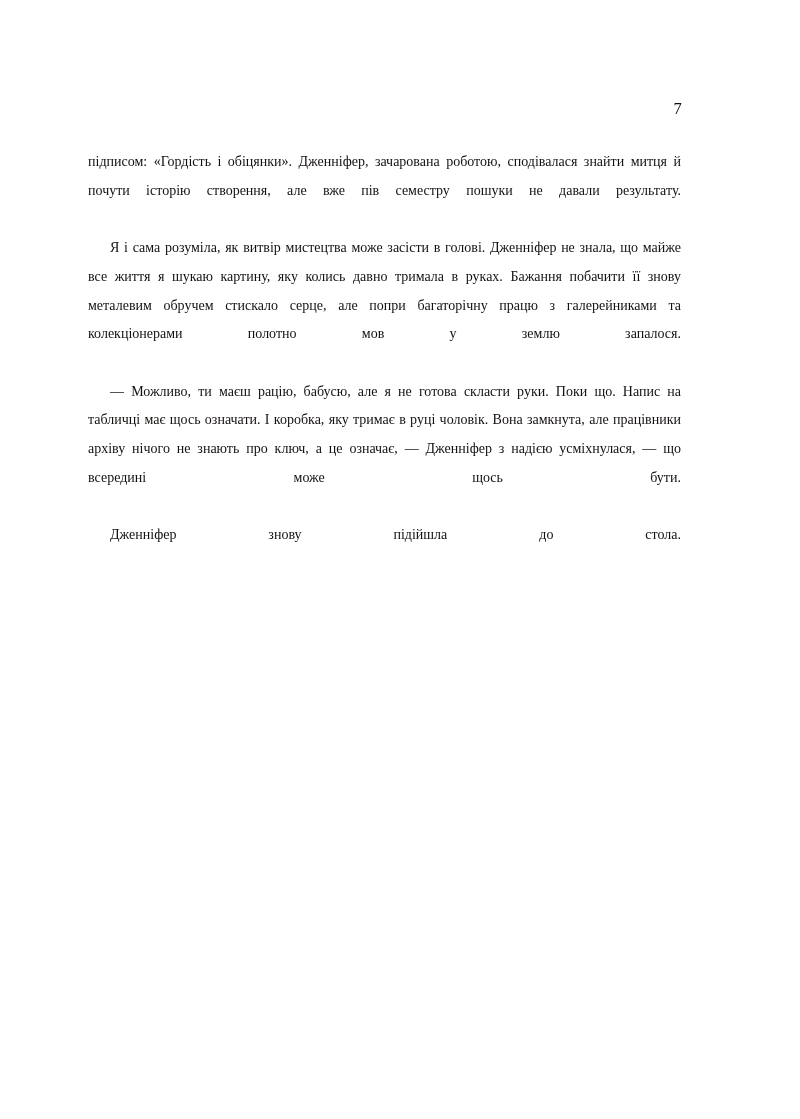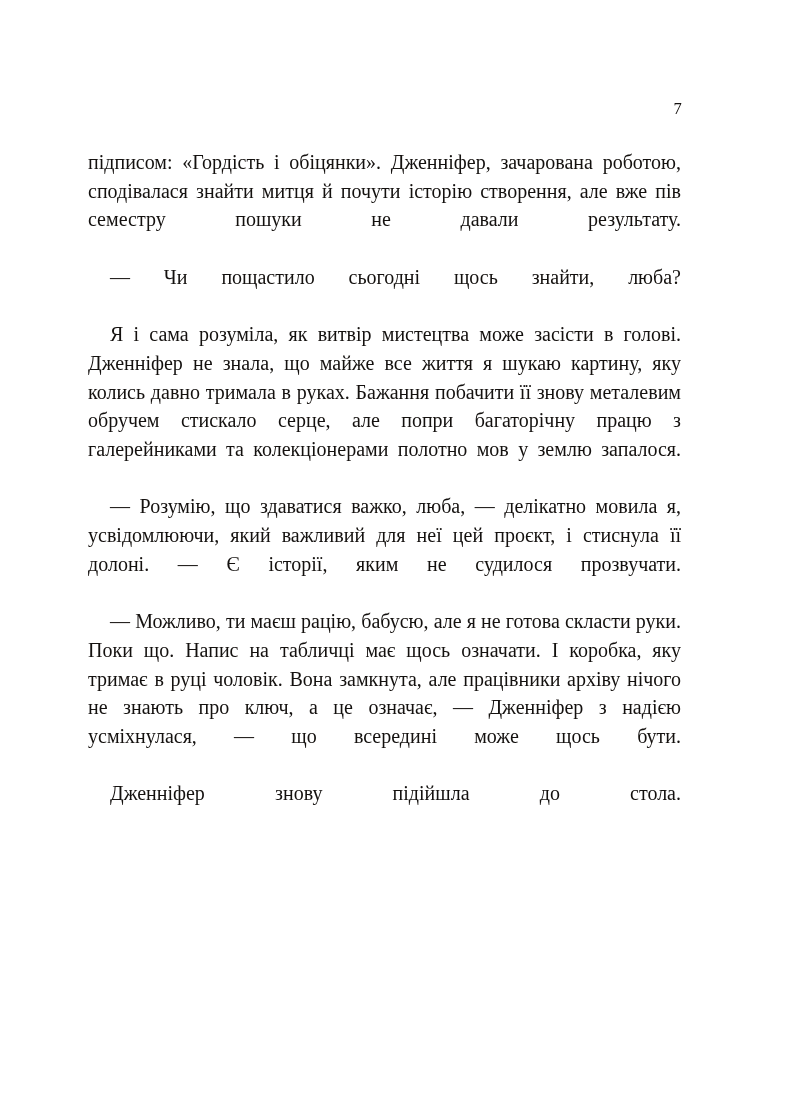--- a/index.html
+++ b/index.html
@@ -38,21 +38,21 @@
   
   .textblock {
     position: absolute;
     left: 88px;
     top: 148px;
     width: 593px;
   }
 
   .textblock p {
     margin: 0;
-    font-size: 20px;
+    font-size: 14px;
     line-height: 28.7px;
     text-align: justify;
     text-justify: inter-word;
     text-indent: 22px;
     hyphens: manual;
     word-spacing: 0.1px;
     color: #14110f;
   }
 
   
@@ -69,21 +69,19 @@
 </style>
 </head>
 <body>
 
 <div class="page" style="background: rgb(255, 255, 255); color: rgb(20, 17, 15);">
 
   <div class="folio">7</div>
 
   <div class="textblock">
     <p class="cont">підписом: «Гордість і обіцянки». Дженніфер, зачарована роботою, сподівалася знайти митця й почути історію створення, але вже пів семестру пошуки не давали результату.</p>
-    <p>— Чи пощастило сьогодні щось знайти, люба?</p>
     <p>Я і сама розуміла, як витвір мистецтва може засісти в голові. Дженніфер не знала, що майже все життя я шукаю картину, яку колись давно тримала в руках. Бажання побачити її знову металевим обручем стискало серце, але попри багаторічну працю з галерейниками та колекціонерами полотно мов у землю запалося.</p>
-    <p>— Розумію, що здаватися важко, люба, — делікатно мовила я, усвідомлюючи, який важливий для неї цей проєкт, і стиснула її долоні. — Є історії, яким не судилося прозвучати.</p>
     <p>— Можливо, ти маєш рацію, бабусю, але я не готова скласти руки. Поки що. Напис на табличці має щось означати. І коробка, яку тримає в руці чоловік. Вона замкнута, але працівники архіву нічого не знають про ключ, а це означає, — Дженніфер з надією усміхнулася, — що всередині може щось бути.</p>
     <p>Дженніфер знову підійшла до стола.</p>
 
   </div>
 
 </div>
 
 </body></html>

